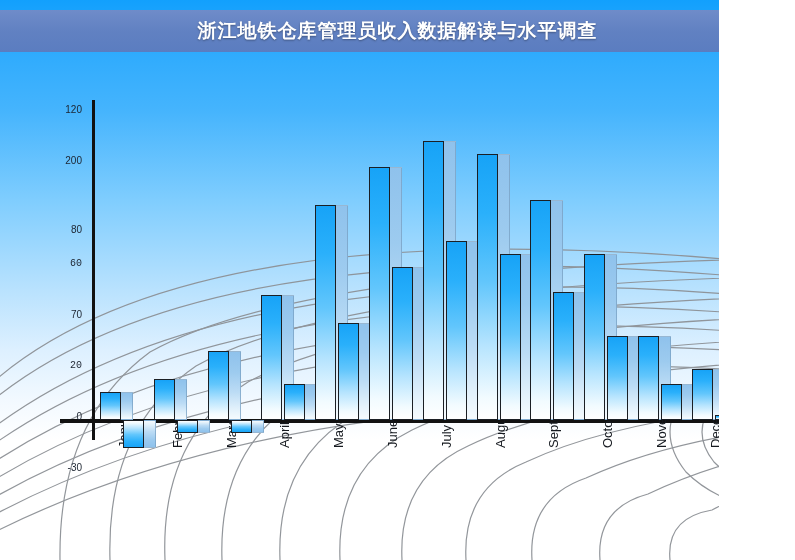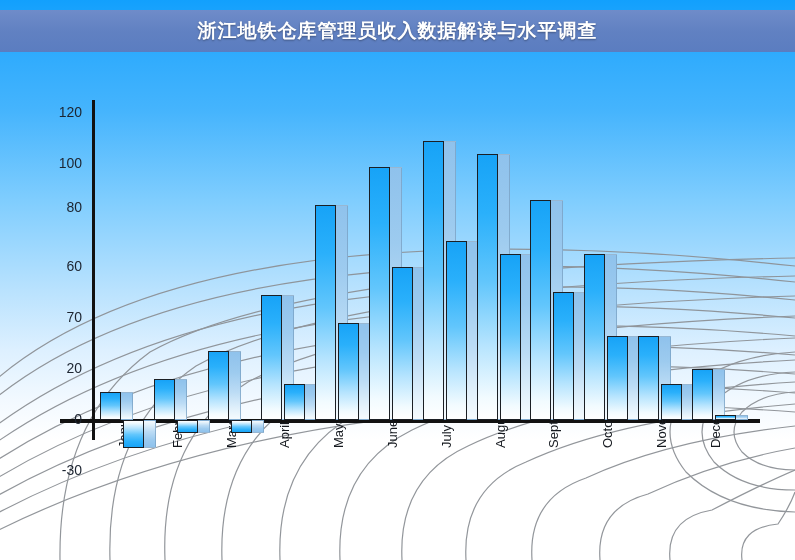--- a/index.html
+++ b/index.html
@@ -1,21 +1,21 @@
 <!DOCTYPE html>
 <html><head>
 <meta charset="utf-8">
 <style>
   html,body{margin:0;padding:0;}
   body{
     width:795px;height:560px;overflow:hidden;
     font-family:"Liberation Sans", sans-serif;
     background:#ffffff;
   }
-  #stage{position:relative;width:795px;height:560px;overflow:hidden;background:#ffffff;}
+  #stage{position:relative;width:719px;height:560px;overflow:hidden;background:#ffffff;}
 
   
   .bg-sky{
     position:absolute;left:0;top:0;width:795px;height:560px;
     background:linear-gradient(to bottom,
       #12a0fd 0px, #2aa9fd 40px, #45b4fd 110px,
       #7fcdfe 200px, #b9e2fe 290px, #ddf0ff 350px,
       #f2f9ff 400px, #ffffff 440px, #ffffff 560px);
   }
   
@@ -36,21 +36,21 @@
 
   
   .plot{position:absolute;left:0;top:0;width:795px;height:560px;}
 
   .axis-line{position:absolute;background:#111;}
   #yaxis{left:92px;top:100px;width:3px;height:340px;}
   #xaxis{left:60px;top:419px;width:700px;height:4px;}
 
   .ytick{
     position:absolute;right:0;width:48px;text-align:right;
-    font-size:14px;color:#1c2430;font-family:"Liberation Sans", sans-serif;
+    font-size:10px;color:#1c2430;font-family:"Liberation Sans", sans-serif;
   }
   .ytick-wrap{position:absolute;left:30px;width:52px;height:1px;}
 
   .xlabel{
     position:absolute;
     font-size:13px;color:#15191f;
     transform-origin:left top;
     transform:rotate(-90deg);
     white-space:nowrap;
     font-family:"Liberation Sans", sans-serif;
@@ -119,33 +119,33 @@
   </div>
 
   <div class="plot">
     <div class="axis-line" id="yaxis"></div>
     <div class="axis-line" id="xaxis"></div>
     <div id="yticks">
         <div class="ytick-wrap" style="top: 113px;">
           <div class="ytick" style="top: -9px;">120</div>
         </div>
         <div class="ytick-wrap" style="top: 164.167px;">
-          <div class="ytick" style="top: -9px;">100</div>
-        </div>
-        <div class="ytick-wrap" style="top: 208px;">
+          <div class="ytick" style="top: -9px;">200</div>
+        </div>
+        <div class="ytick-wrap" style="top: 233px;">
           <div class="ytick" style="top: -9px;">80</div>
         </div>
         <div class="ytick-wrap" style="top: 266.5px;">
-          <div class="ytick" style="top: -9px;">60</div>
+          <div class="ytick" style="top: -9px; font-family: Liberation Mono, monospace;">60</div>
         </div>
         <div class="ytick-wrap" style="top: 317.667px;">
           <div class="ytick" style="top: -9px;">70</div>
         </div>
         <div class="ytick-wrap" style="top: 368.833px;">
-          <div class="ytick" style="top: -9px;">20</div>
+          <div class="ytick" style="top: -9px; font-family: Liberation Mono, monospace;">20</div>
         </div>
         <div class="ytick-wrap" style="top: 420px;">
           <div class="ytick" style="top: -9px;">0</div>
         </div>
         <div class="ytick-wrap" style="top: 471.167px;">
           <div class="ytick" style="top: -9px;">-30</div>
         </div>
       </div>
     <div id="xlabels">
         <div class="xlabel" style="left: 116px; top: 448px;">January</div>

